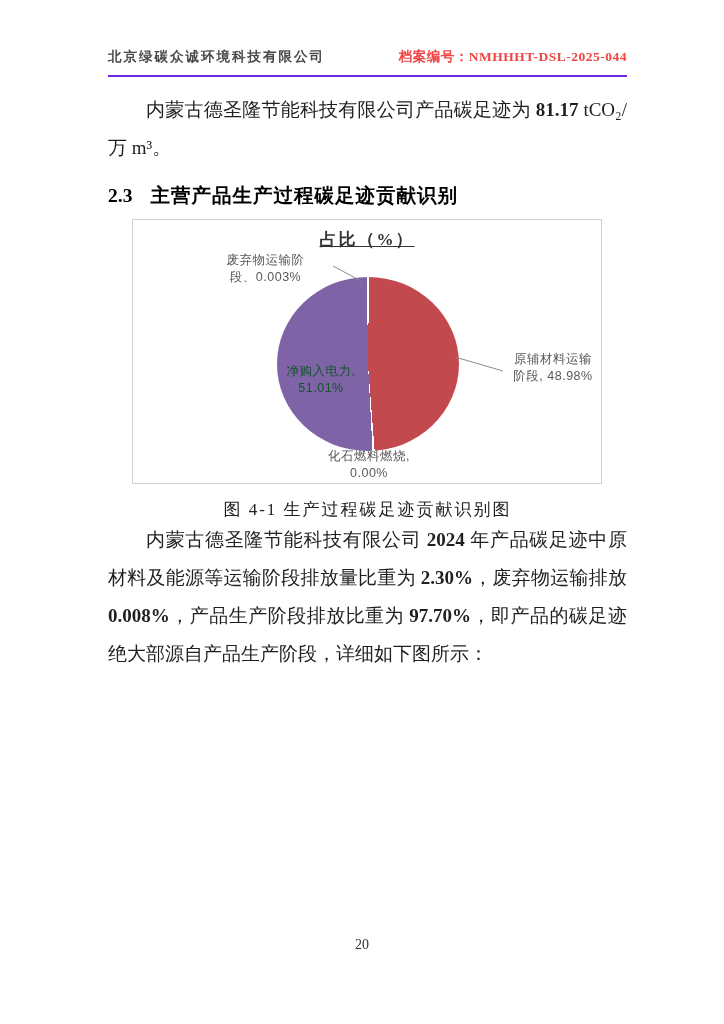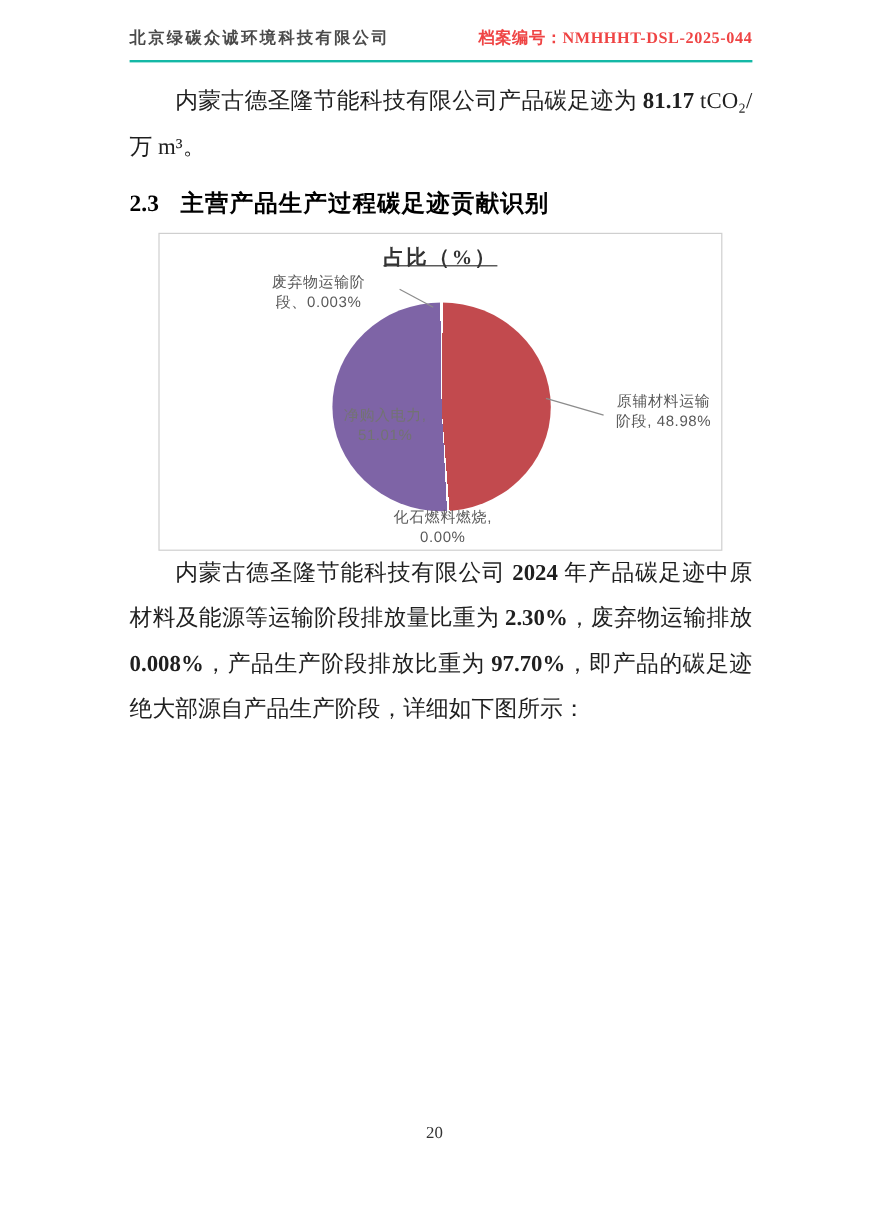--- a/index.html
+++ b/index.html
@@ -6,23 +6,23 @@
   .page{
     position:relative;
     width:724px;height:1024px;
     background:#ffffff;
     font-family:"Liberation Serif","DejaVu Serif",serif;
     color:#1f1f1f;
     overflow:hidden;
   }
   .content{position:absolute;left:108px;width:519px;top:0;}
   .doc-header{
-    margin-top:23px;
+    margin-top:48px;
     display:flex;justify-content:space-between;align-items:flex-end;
-    border-bottom:2px solid #14b8a6;
+    border-bottom:2px solid #6d28d9;
     padding-bottom:9px;
     font-size:13.5px;font-weight:bold;color:#4a4a4a;
   }
   .doc-header .company{letter-spacing:2px;}
   .doc-header .archive{letter-spacing:0.5px;color:#ef4444;}
   .para{
     font-size:19px;line-height:38px;
     text-align:justify;
     text-indent:2em;
     margin:0;
@@ -57,21 +57,21 @@
     border-radius:50%;
     background:#ccc;
   }
   .chart-label{
     position:absolute;
     font-size:12.5px;line-height:17px;color:#595959;
     text-align:center;
     letter-spacing:0.5px;
   }
   .lbl-waste{left:60px;top:32px;width:145px;}
-  .lbl-electric{left:128px;top:143px;width:120px;color:#737373;}
+  .lbl-electric{left:128px;top:143px;width:120px;color:#14532d;}
   .lbl-raw{left:372px;top:131px;width:96px;}
   .lbl-fossil{left:166px;top:228px;width:140px;}
   .leaders{position:absolute;left:0;top:0;width:468px;height:263px;}
   .fig-caption{
     text-align:center;font-size:17px;color:#222;
     margin-top:14px;letter-spacing:2px;
   }
   .pagenum{
     position:absolute;top:937px;left:0;width:724px;
     text-align:center;font-size:14px;color:#333;
@@ -115,20 +115,21 @@
       <div class="chart-label lbl-raw">
         <div>原辅材料运输</div>
         <div>阶段, 48.98%</div>
       </div>
       <div class="chart-label lbl-fossil">
         <div>化石燃料燃烧,</div>
         <div>0.00%</div>
       </div>
     </div>
 
+    <div class="fig-caption">图 4-1 生产过程碳足迹贡献识别图</div>
 
 
     <p class="para">内蒙古德圣隆节能科技有限公司 <b>2024</b> 年产品碳足迹中原材料及能源等运输阶段排放量比重为 <b>2.30%</b>，废弃物运输排放 <b>0.008%</b>，产品生产阶段排放比重为 <b>97.70%</b>，即产品的碳足迹绝大部源自产品生产阶段，详细如下图所示：</p>
 
   </div>
 
   <div class="pagenum">20</div>
 </div>
 
 </body></html>

